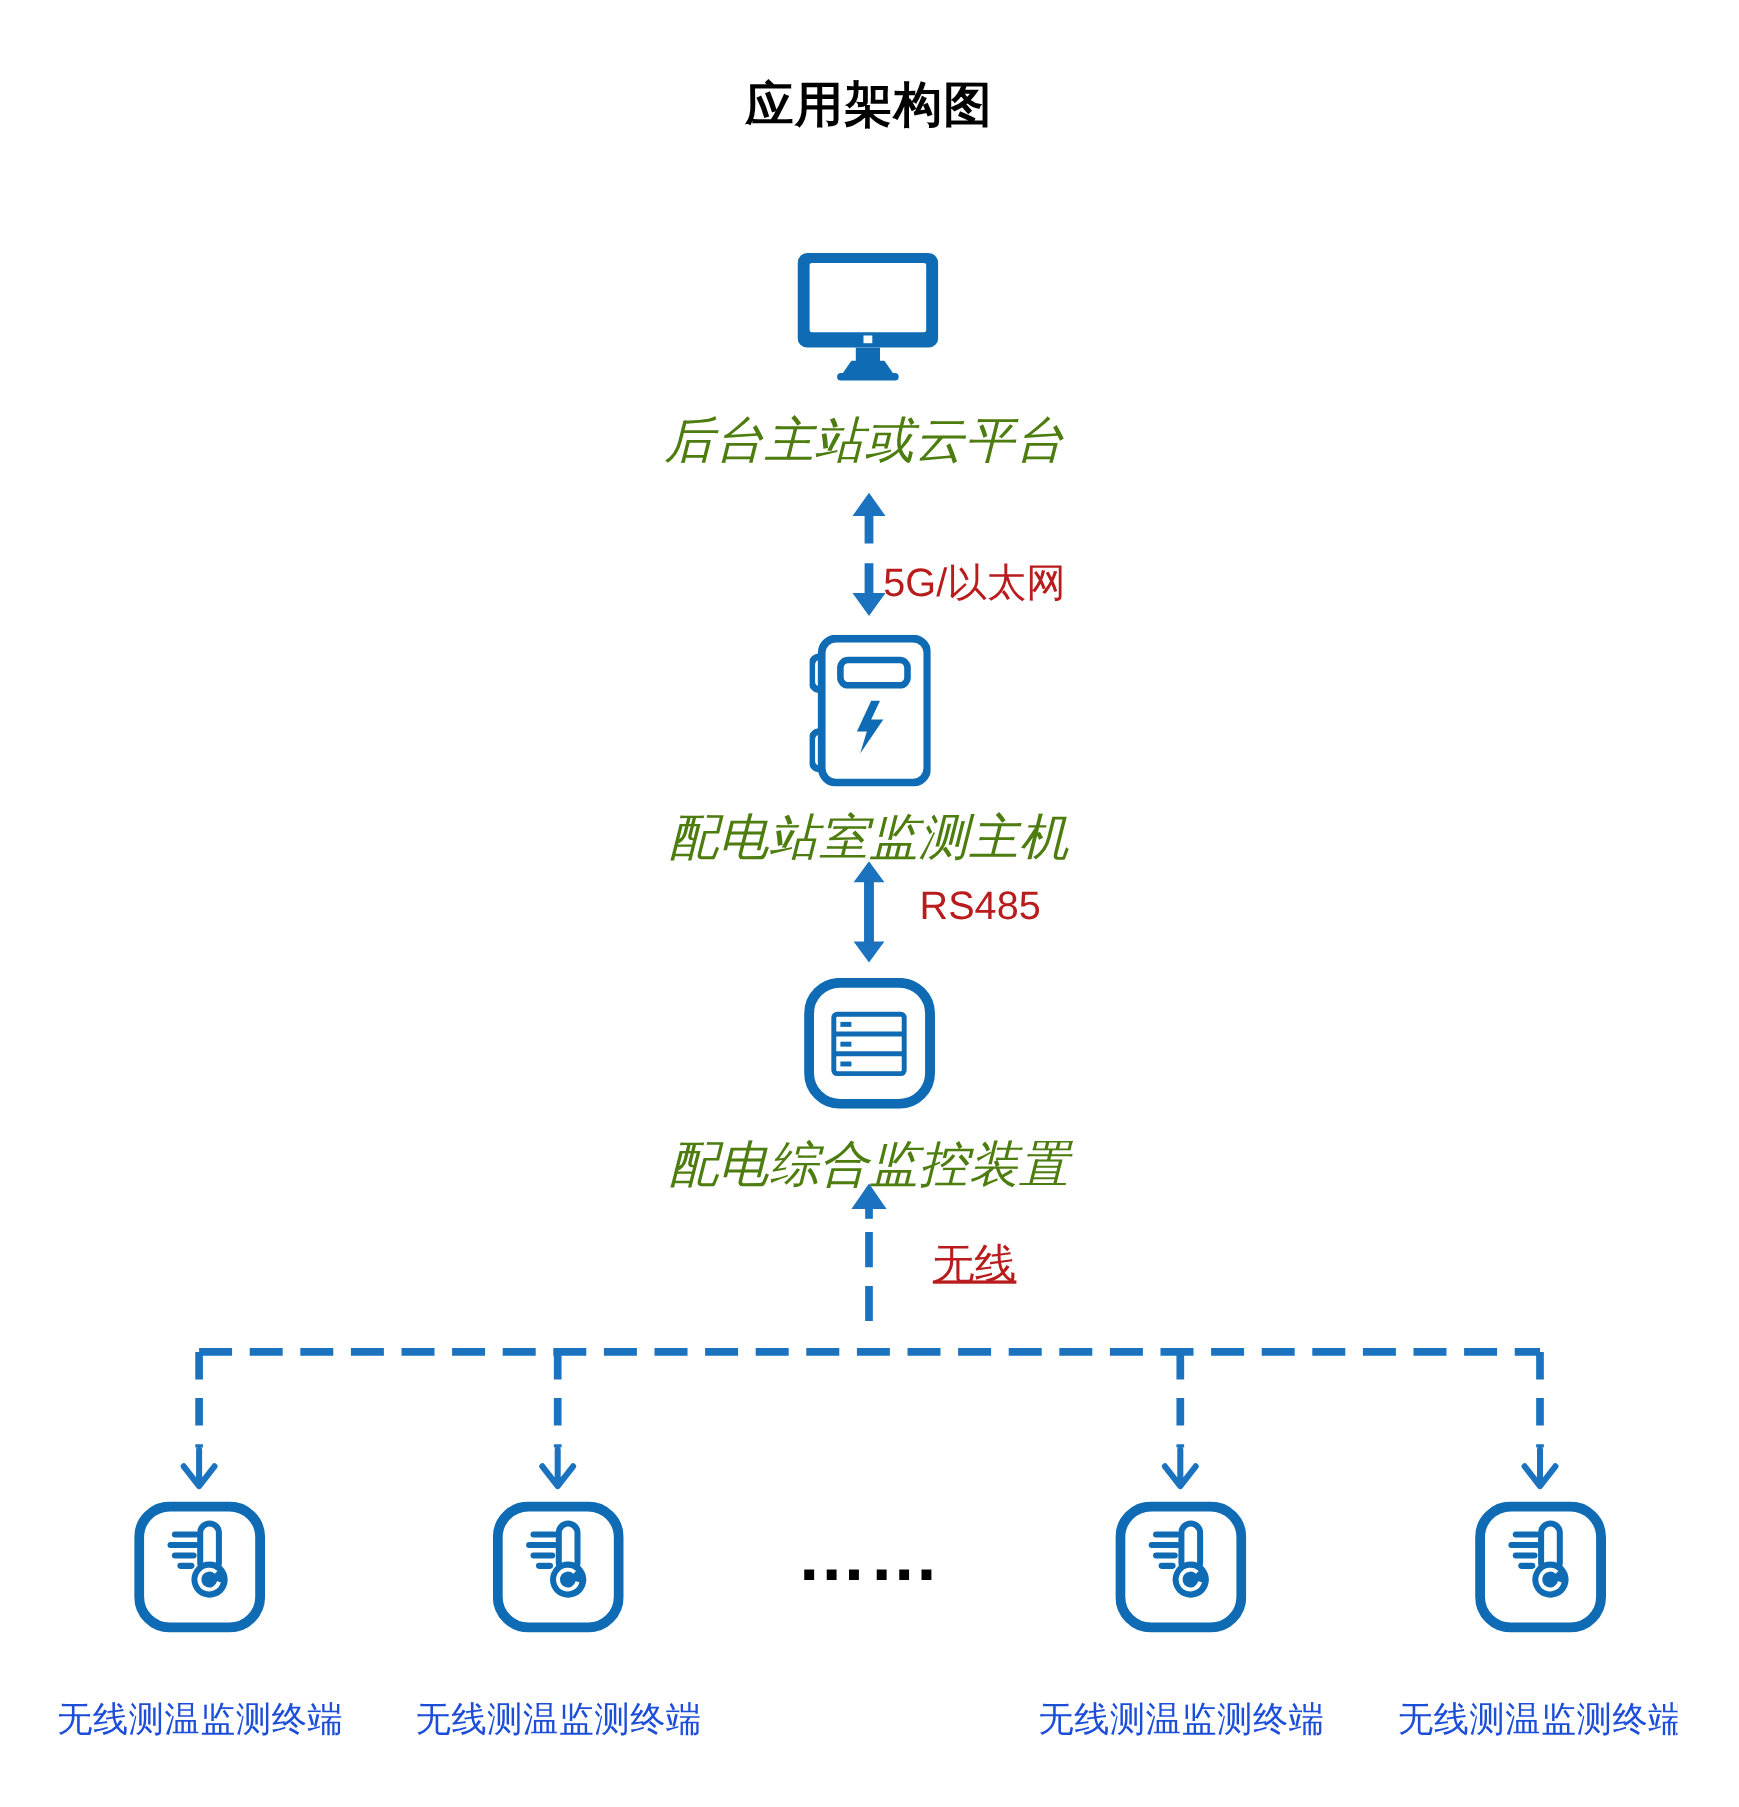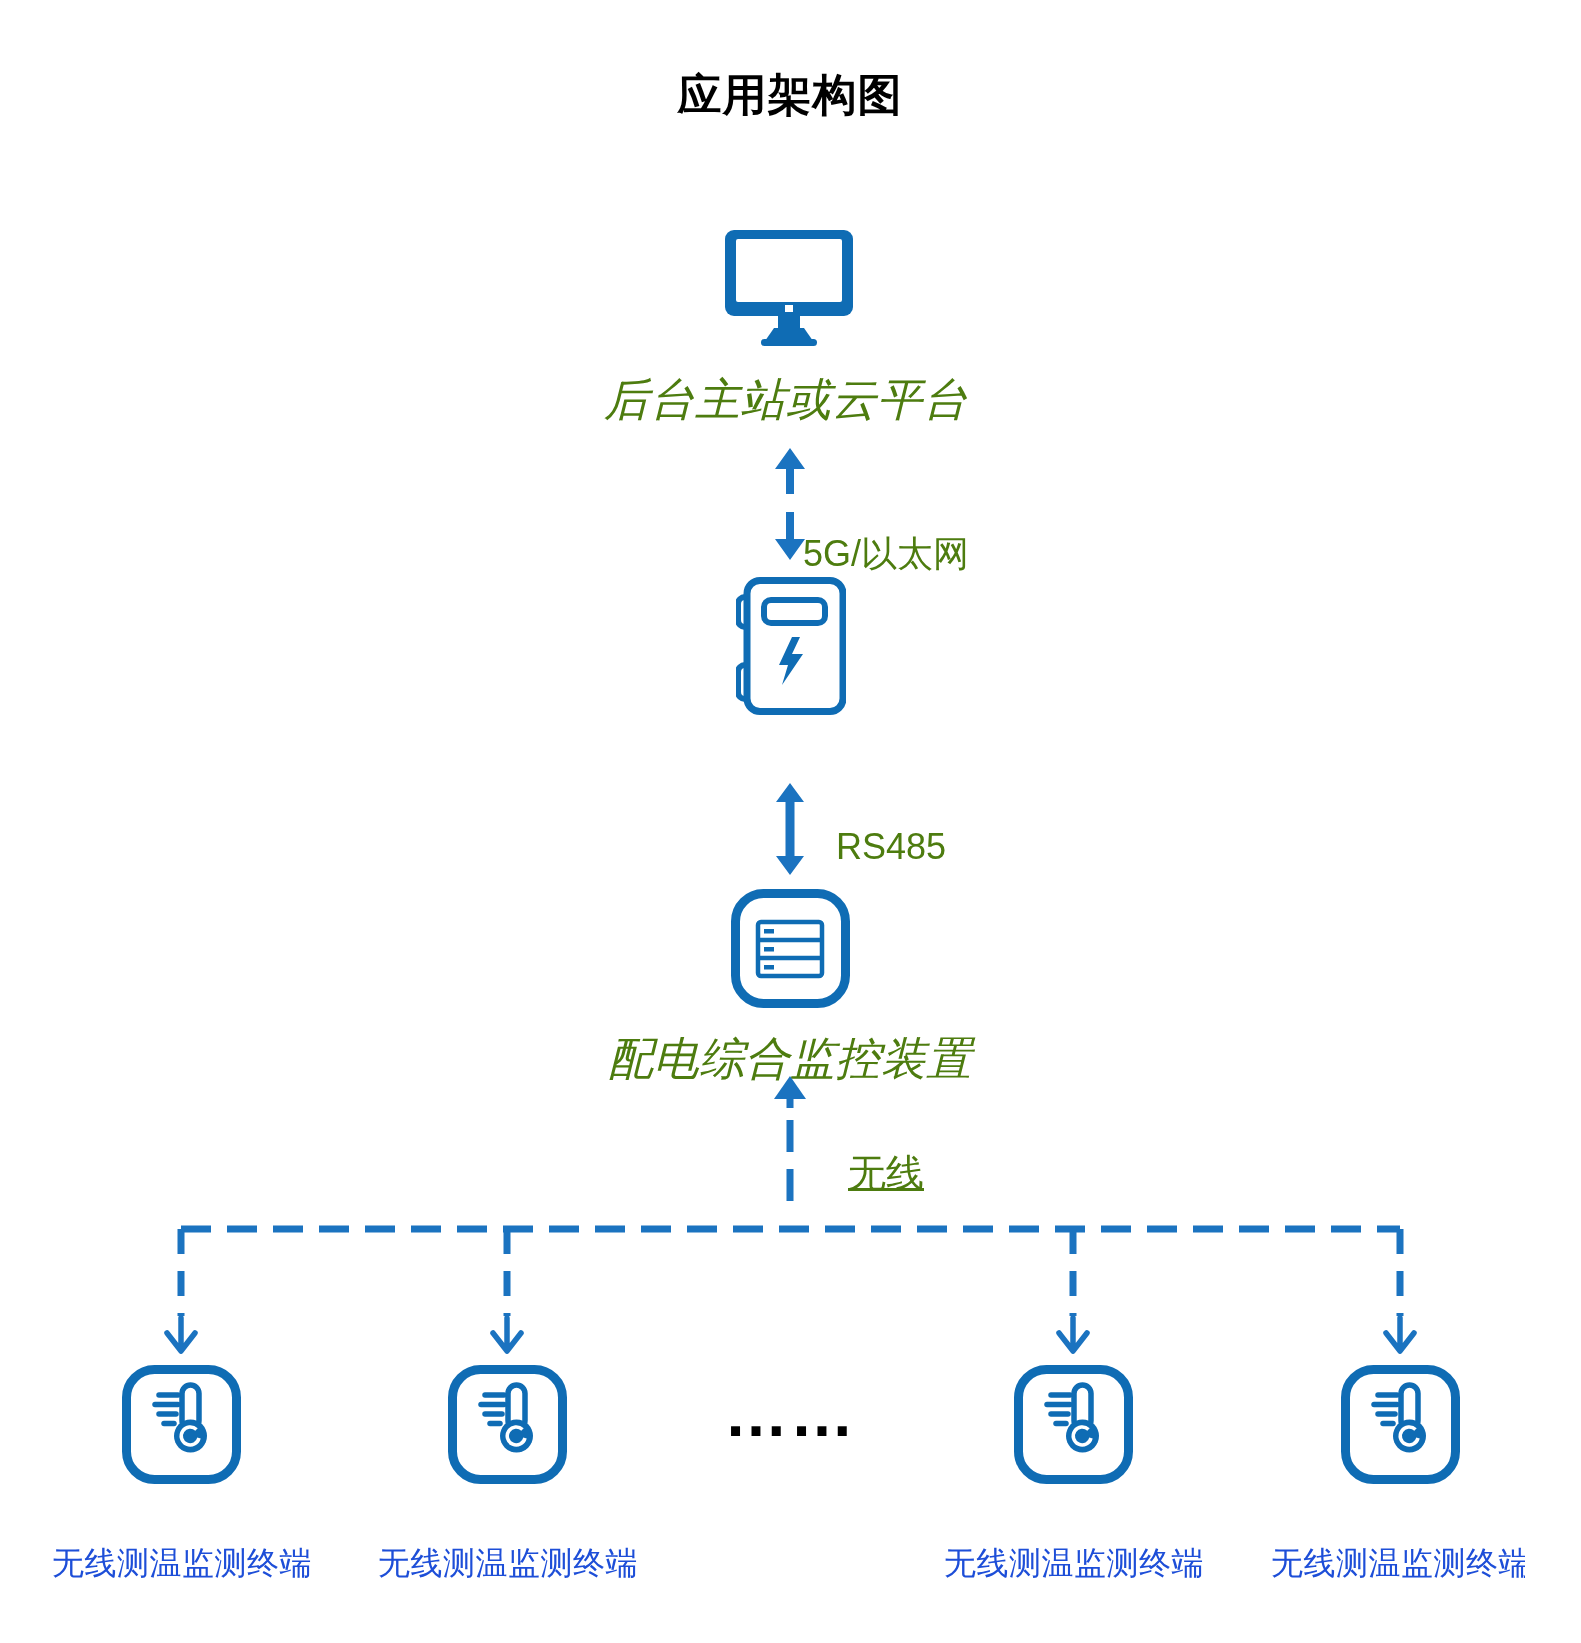--- a/index.html
+++ b/index.html
@@ -17,21 +17,21 @@
   }
   .abs{position:absolute;}
   .cxy{transform:translateX(-50%);}
   .title{
     font-size:44px;font-weight:700;white-space:nowrap;letter-spacing:1px;
   }
   .node-label{
     font-size:45px;white-space:nowrap;letter-spacing:0.5px;color:#4d7c0f;font-style:italic;
   }
   .link-label{
-    font-size:36px;white-space:nowrap;color:#4d7c0f;margin-top:24px;
+    font-size:36px;white-space:nowrap;color:#b91c1c;
   }
   .term-label{
     font-size:32px;white-space:nowrap;letter-spacing:0.5px;color:#1d4ed8;margin-top:36px;
   }
   .ellipsis{
     font-size:64px;font-weight:700;letter-spacing:2px;color:#000;
     line-height:64px;
   }
   svg{display:block;}
 </style>
@@ -62,20 +62,21 @@
 
   <div class="abs" style="left:736px;top:577px;">
     <svg width="110" height="138" viewBox="0 0 110 138">
       <rect x="2" y="20" width="17" height="30" rx="7" fill="#fff" stroke="var(--icon)" stroke-width="6"></rect>
       <rect x="2" y="88" width="17" height="34" rx="7" fill="#fff" stroke="var(--icon)" stroke-width="6"></rect>
       <rect x="11" y="3.5" width="96" height="131" rx="13" fill="#fff" stroke="var(--icon)" stroke-width="7"></rect>
       <rect x="28" y="23" width="61" height="23" rx="7" fill="none" stroke="var(--icon)" stroke-width="6"></rect>
       <path d="M56 60 L43 88 L52 88 L46 108 L67 77 L56 77 L64 60 Z" fill="var(--icon)"></path>
     </svg>
   </div>
+  <div class="abs cxy node-label" style="left:790px;top:731px;">配电站室监测主机</div>
 
   <svg class="abs" style="left:775px;top:783px;" width="30" height="92" viewBox="0 0 30 92">
     <path d="M15 0 L29 19 L19.5 19 L19.5 73 L29 73 L15 92 L1 73 L10.5 73 L10.5 19 L1 19 Z" fill="var(--line)"></path>
   </svg>
   <div class="abs link-label" style="left:836px;top:802px;">RS485</div>
 
   <div class="abs" style="left:731px;top:889px;">
     <svg width="119" height="119" viewBox="0 0 119 119">
       <rect x="4.5" y="4.5" width="110" height="110" rx="28" fill="#fff" stroke="var(--icon)" stroke-width="9"></rect>
       <rect x="27" y="33" width="64" height="54" rx="3" fill="#fff" stroke="var(--icon)" stroke-width="4.5"></rect>

